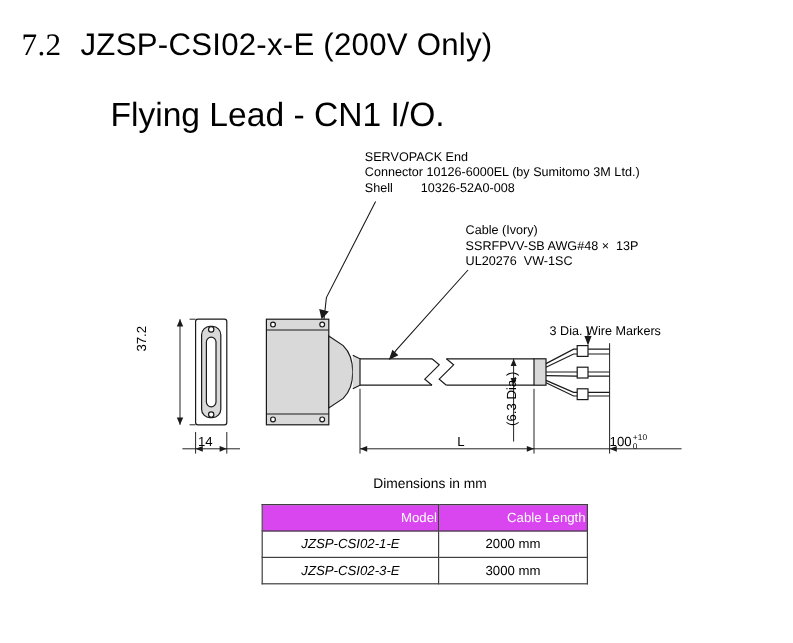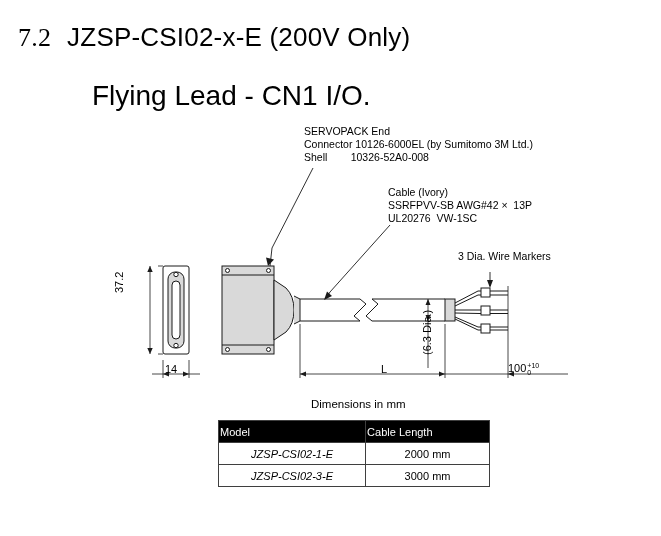--- a/index.html
+++ b/index.html
@@ -35,21 +35,21 @@
   }
 
   
   .callout {
     font-size: 10.5px;
     line-height: 13px;
     white-space: pre;
   }
   #callout-servopack { top: 125px; left: 304px; }
   #callout-cable    { top: 186px; left: 388px; }
-  #callout-markers  { top: 250px; left: 458px; }
+  #callout-markers  { top: 270px; left: 458px; }
 
   
   .dimlabel { font-size: 11px; white-space: nowrap; }
   #dim-37-2 {
     top: 293px; left: 113px;
     transform: rotate(-90deg);
     transform-origin: left top;
   }
   #dim-14 { top: 363px; left: 165px; }
   #dim-L  { top: 363px; left: 381px; }
@@ -77,26 +77,26 @@
 
   
   #model-table {
     top: 420px;
     left: 218px;
     width: 272px;
     border-collapse: collapse;
     font-size: 11px;
   }
   #model-table th {
-    background: #000000;
+    background: #d946ef;
     color: #ffffff;
     font-weight: normal;
     height: 19px;
     border: 1px solid #3f3f3f;
-    text-align: left;
+    text-align: right;
   }
   #model-table td {
     height: 19px;
     border: 1px solid #3f3f3f;
     text-align: center;
     background: #ffffff;
   }
   #model-table td.model-cell { text-align: center; font-style: italic; }
   .col-model { width: 148px; }
   .col-length { width: 124px; }
@@ -212,21 +212,21 @@
       <polygon points="490,288 487,280 493,280" fill="#1a1a1a" stroke="none"></polygon>
     </g>
 
   </g>
 </svg>
 
 <div class="abs callout" id="callout-servopack">SERVOPACK End
 Connector 10126-6000EL (by Sumitomo 3M Ltd.)
 Shell        10326-52A0-008</div>
 <div class="abs callout" id="callout-cable">Cable (Ivory)
-SSRFPVV-SB AWG#42 ×  13P
+SSRFPVV-SB AWG#48 ×  13P
 UL20276  VW-1SC</div>
 <div class="abs callout" id="callout-markers">3 Dia. Wire Markers</div>
 
 <div class="abs dimlabel" id="dim-37-2">37.2</div>
 <div class="abs dimlabel" id="dim-14">14</div>
 <div class="abs dimlabel" id="dim-L">L</div>
 <div class="abs dimlabel" id="dim-63">(6.3 Dia.)</div>
 <div class="abs dimlabel" id="dim-100"><span>100</span><span class="tol"><span>+10</span><br><span>0</span></span></div>
 
 <div class="abs" id="dimensions-note">Dimensions in mm</div>

